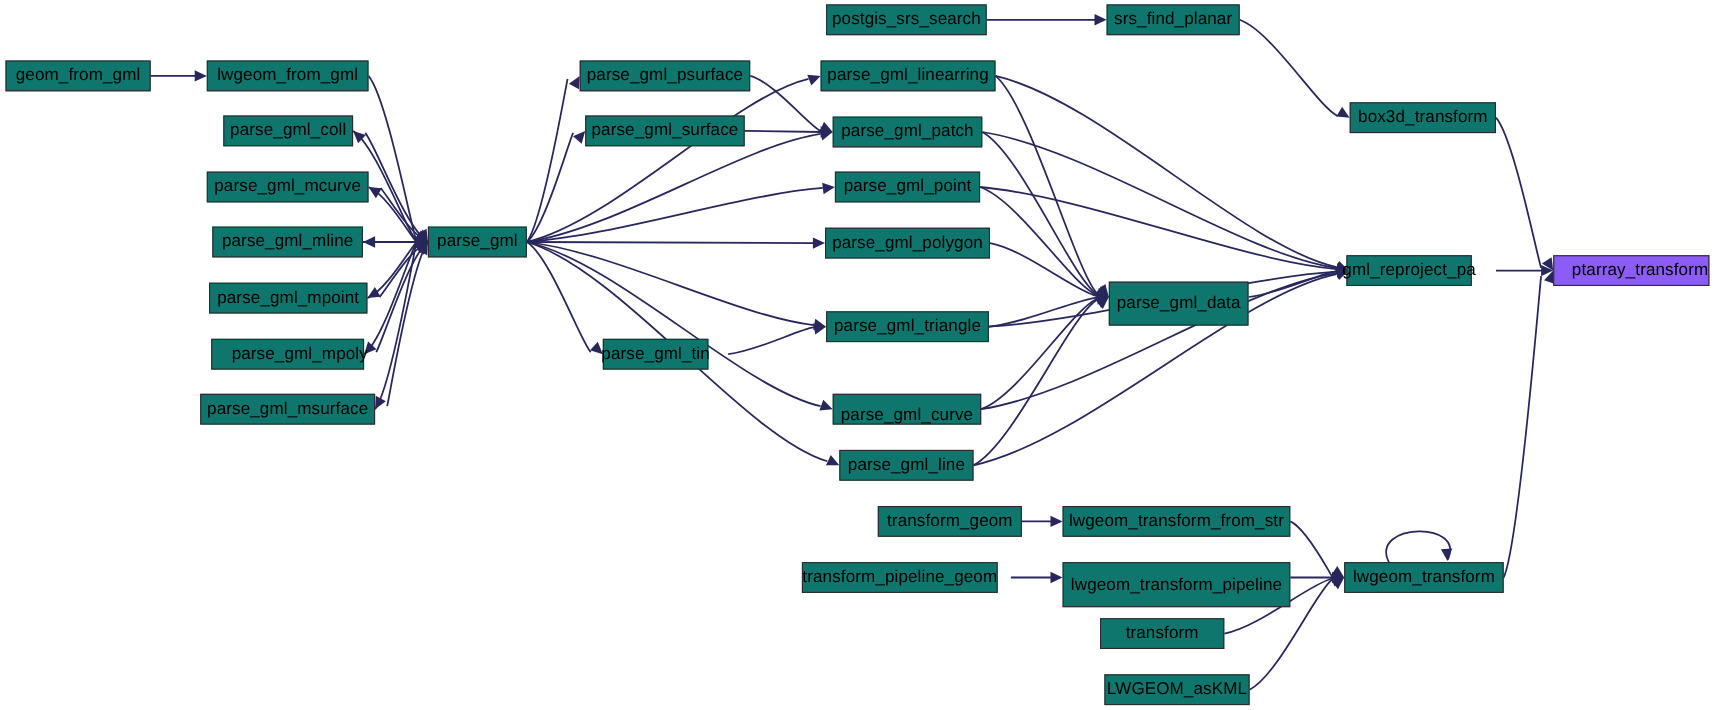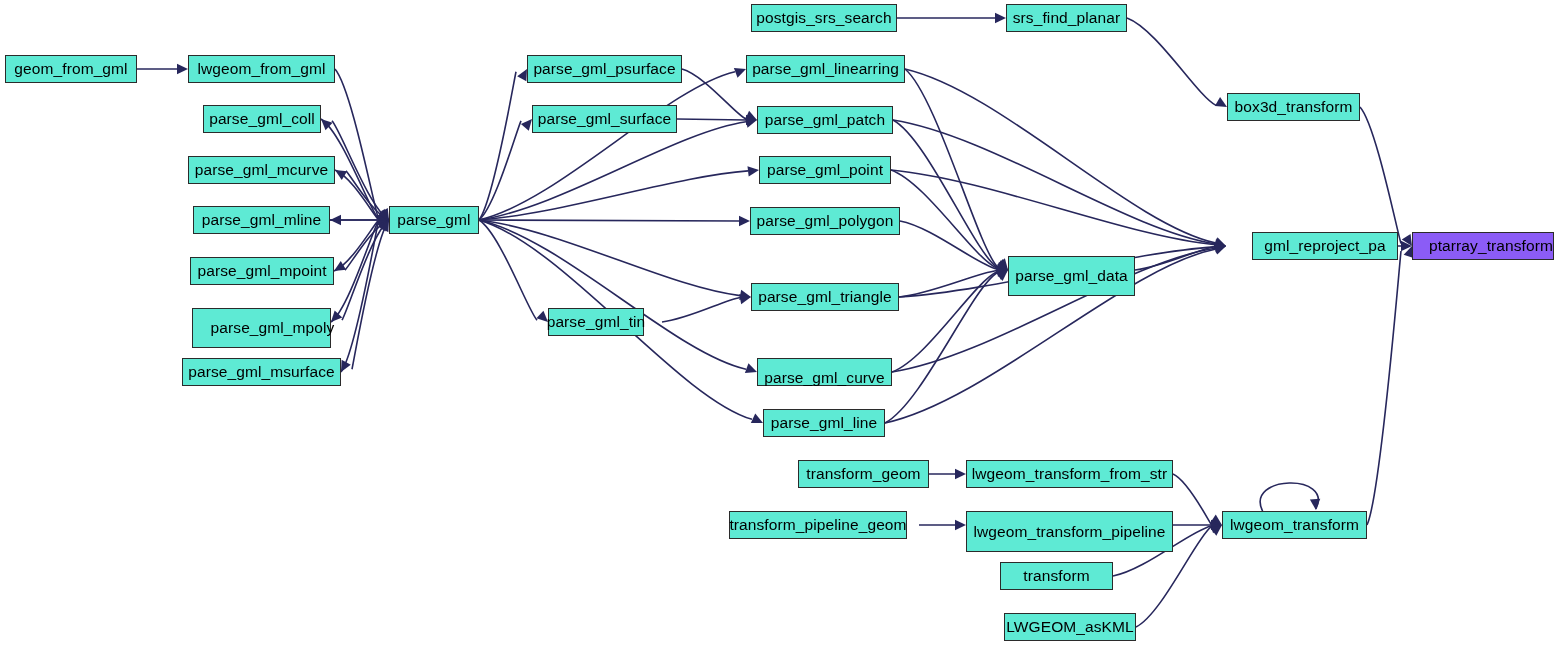--- a/index.html
+++ b/index.html
@@ -29,21 +29,21 @@
     stroke-width: 1.6;
   }
   .arrow-head {
     fill: #27275c;
     stroke: none;
   }
   .node {
     position: absolute;
     box-sizing: border-box;
     border: 1.4px solid #2b2b2b;
-    background: #5eead4;
+    background: #0f766e;
     color: #000000;
     font-size: 15.5px;
     line-height: 1;
     display: flex;
     align-items: center;
     justify-content: center;
     white-space: nowrap;
     letter-spacing: 0.1px;
     z-index: 5;
   }
@@ -286,21 +286,21 @@
       </div>
       <div class="node" style="left: 188px; top: 156px; width: 147px; height: 28px;">
         <span class="node-label">parse_gml_mcurve</span>
       </div>
       <div class="node" style="left: 193px; top: 206px; width: 137px; height: 28px;">
         <span class="node-label">parse_gml_mline</span>
       </div>
       <div class="node" style="left: 190px; top: 257px; width: 144px; height: 28px;">
         <span class="node-label">parse_gml_mpoint</span>
       </div>
-      <div class="node" style="left: 192px; top: 308px; width: 139px; height: 40px; padding-left: 22px;">
+      <div class="node" style="left: 192px; top: 308px; width: 139px; height: 28px; padding-left: 22px;">
         <span class="node-label">parse_gml_mpoly</span>
       </div>
       <div class="node" style="left: 182px; top: 358px; width: 159px; height: 28px;">
         <span class="node-label">parse_gml_msurface</span>
       </div>
       <div class="node" style="left: 389px; top: 206px; width: 90px; height: 28px;">
         <span class="node-label">parse_gml</span>
       </div>
       <div class="node" style="left: 527px; top: 55px; width: 155px; height: 28px;">
         <span class="node-label">parse_gml_psurface</span>
@@ -355,21 +355,21 @@
       </div>
       <div class="node" style="left: 1004px; top: 613px; width: 132px; height: 28px;">
         <span class="node-label">LWGEOM_asKML</span>
       </div>
       <div class="node" style="left: 1006px; top: 4px; width: 121px; height: 28px;">
         <span class="node-label">srs_find_planar</span>
       </div>
       <div class="node" style="left: 1227px; top: 93px; width: 133px; height: 28px;">
         <span class="node-label">box3d_transform</span>
       </div>
-      <div class="node" style="left: 1252px; top: 232px; width: 146px; height: 28px; align-items: center;">
+      <div class="node" style="left: 1224px; top: 232px; width: 114px; height: 28px; align-items: center;">
         <span class="node-label">gml_reproject_pa</span>
       </div>
       <div class="node" style="left: 1222px; top: 511px; width: 145px; height: 28px;">
         <span class="node-label">lwgeom_transform</span>
       </div>
       <div class="node highlight" style="left: 1412px; top: 232px; width: 142px; height: 28px;">
         <span class="node-label">ptarray_transform</span>
       </div>
     </div>
 </div>

